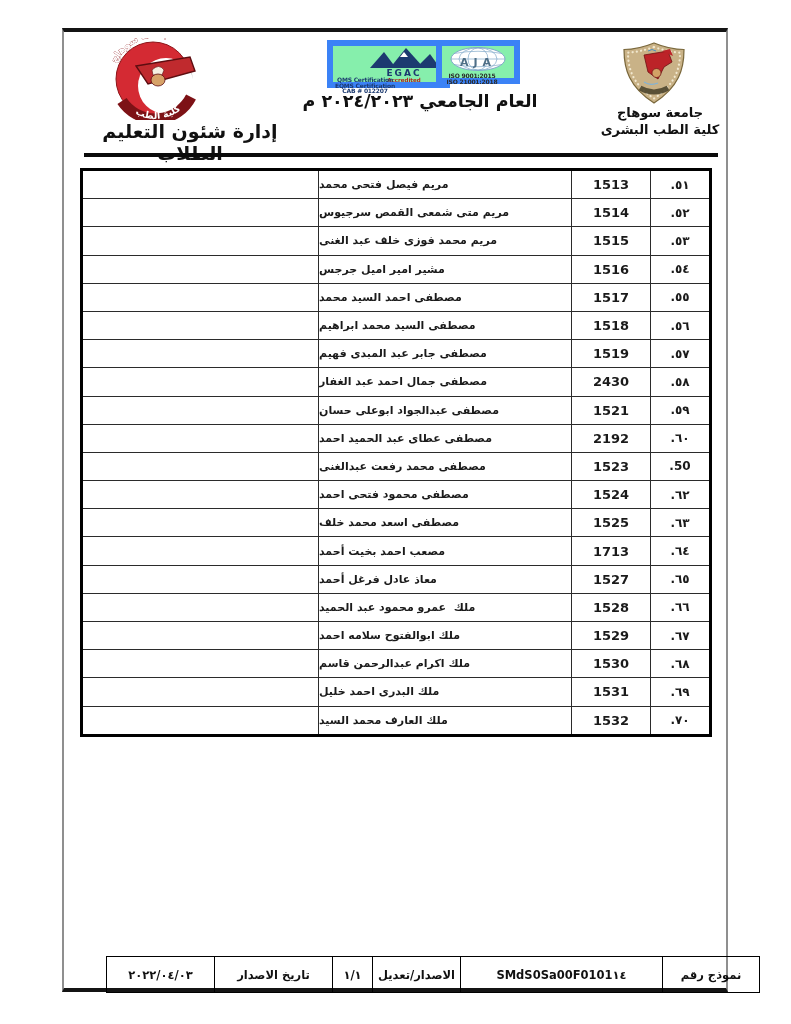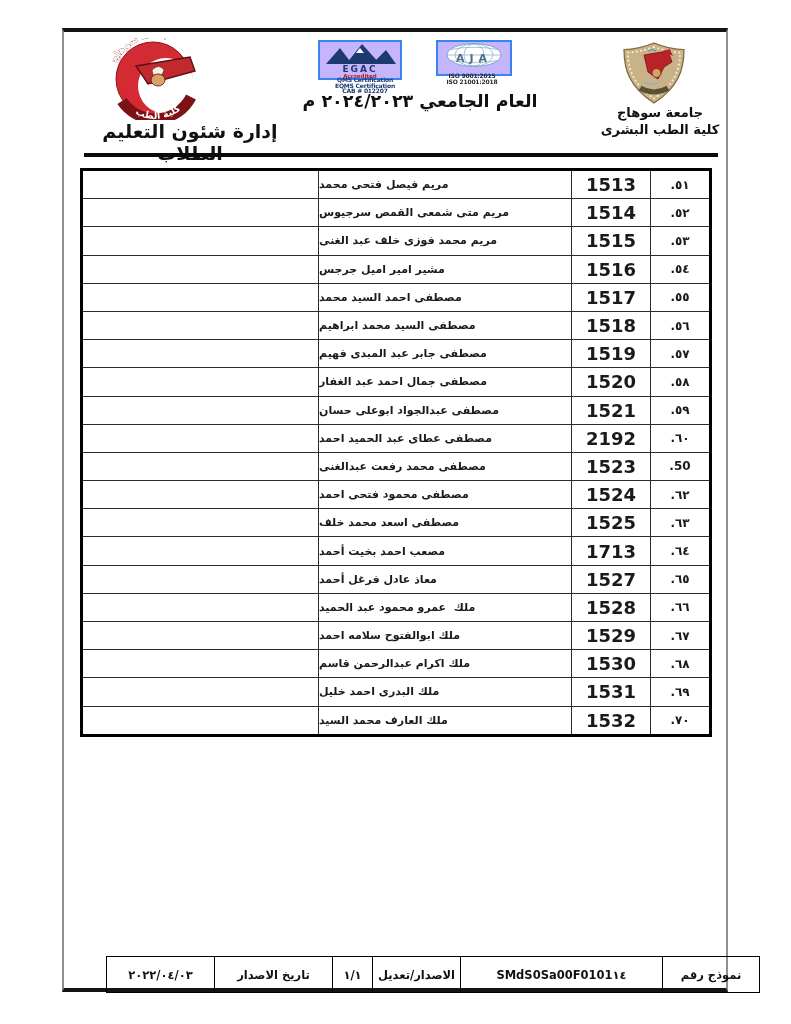--- a/index.html
+++ b/index.html
@@ -18,30 +18,30 @@
   .dept-text{left:92px;top:120px;width:196px;text-align:center;direction:rtl;
              font-size:19px;font-weight:bold;}
   .titles{left:295px;top:91px;width:250px;text-align:center;direction:rtl;
           font-size:17.5px;font-weight:bold;line-height:21px;}
   .egac-lines{left:323px;top:77px;width:84px;text-align:center;
               font-size:6px;line-height:5.6px;font-weight:bold;color:#1c3a70;
               letter-spacing:-0.2px;}
   .aja-lines{left:436px;top:73px;width:72px;text-align:center;
              font-size:6px;line-height:6.4px;font-weight:bold;color:#2b2b2b;
              letter-spacing:-0.2px;}
-  .logo-box{background:#c4b5fd;border:2px solid #3b82f6;}
+  .logo-box{background:#86efac;border:6px solid #3b82f6;}
   .header-rule{left:84px;top:153px;width:634px;height:4px;background:#0a0a0a;}
 
   
   table.main{left:80px;top:168px;width:623px;border-collapse:collapse;direction:rtl;
              table-layout:fixed;position:absolute;border:3px solid #000;}
   table.main td{border:1.5px solid #2b2b2b;height:27.2px;padding:0;vertical-align:middle;
                 font-weight:bold;color:#1a1a1a;overflow:hidden;white-space:nowrap;}
   td.c-no{width:58px;text-align:center;font-size:12px;}
-  td.c-seat{width:78px;text-align:center;font-size:18px;}
+  td.c-seat{width:78px;text-align:center;font-size:13px;}
   td.c-name{width:252px;text-align:left;font-size:11px;padding:0 8px;}
   td.c-empty{width:235px;}
 
   
   table.footer{left:106px;top:956px;width:599px;border-collapse:collapse;direction:rtl;
                table-layout:fixed;position:absolute;}
   table.footer td{border:1.5px solid #000;height:19px;padding:8px 4px;vertical-align:middle;
                   font-weight:bold;font-size:11.5px;color:#111;text-align:center;
                   overflow:hidden;white-space:nowrap;}
   td.f-label{text-align:right;}
@@ -62,21 +62,21 @@
     <path d="M44,9 L52,7 L55,14 Z" fill="#bc2328"></path>
     <circle cx="38.5" cy="31" r="4.5" fill="#d2a266" stroke="#6d1013" stroke-width="0.7"></circle>
     <path d="M26,40 q6,4 14,1" fill="none" stroke="#7fb3d8" stroke-width="1.2"></path>
     <path d="M22,46 Q36,54 50,46" fill="none" stroke="#4c452e" stroke-width="5" opacity="0.9"></path>
   </svg>
   <div class="abs uni-block">
     <div>جامعة سوهاج</div>
     <div>كلية الطب البشرى</div>
   </div>
 
-  <div class="abs logo-box" style="left:318px;top:40px;width:80px;height:36px;">
+  <div class="abs logo-box" style="left:327px;top:40px;width:80px;height:36px;padding-left:31px;">
     <svg width="80" height="36" viewBox="0 0 80 36">
       <polygon points="6,22 20,6 32,22" fill="#1c3a70"></polygon>
       <polygon points="26,22 42,2 60,22" fill="#1c3a70"></polygon>
       <polygon points="52,22 66,8 76,22" fill="#1c3a70"></polygon>
       <polygon points="40,6 44,11 36,11" fill="#ffffff"></polygon>
       <text x="40" y="30" text-anchor="middle" font-size="9" font-weight="bold" fill="#1c3a70" letter-spacing="2" font-family="DejaVu Sans, sans-serif">EGAC</text>
       <text x="40" y="35.5" text-anchor="middle" font-size="5.5" font-weight="bold" fill="#b22020" font-family="DejaVu Sans, sans-serif">Accredited</text>
     </svg>
   </div>
   <div class="abs egac-lines">
@@ -165,21 +165,21 @@
           <td class="c-empty"></td>
         </tr>
       <tr>
           <td class="c-no">٥٧.</td>
           <td class="c-seat">1519</td>
           <td class="c-name">مصطفى جابر عبد المبدى فهيم</td>
           <td class="c-empty"></td>
         </tr>
       <tr>
           <td class="c-no">٥٨.</td>
-          <td class="c-seat">1520</td>
+          <td class="c-seat">2430</td>
           <td class="c-name">مصطفى جمال احمد عبد الغفار</td>
           <td class="c-empty"></td>
         </tr>
       <tr>
           <td class="c-no">٥٩.</td>
           <td class="c-seat">1521</td>
           <td class="c-name">مصطفى عبدالجواد ابوعلى حسان</td>
           <td class="c-empty"></td>
         </tr>
       <tr>

